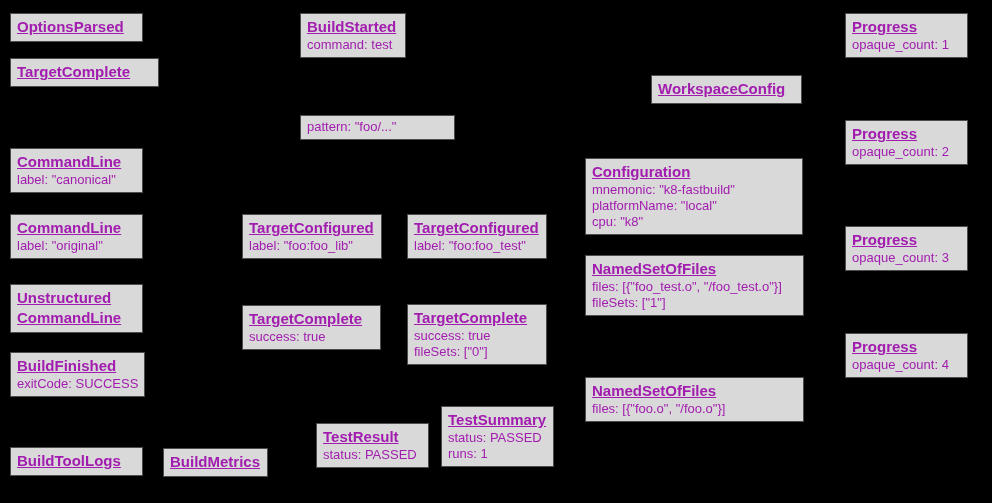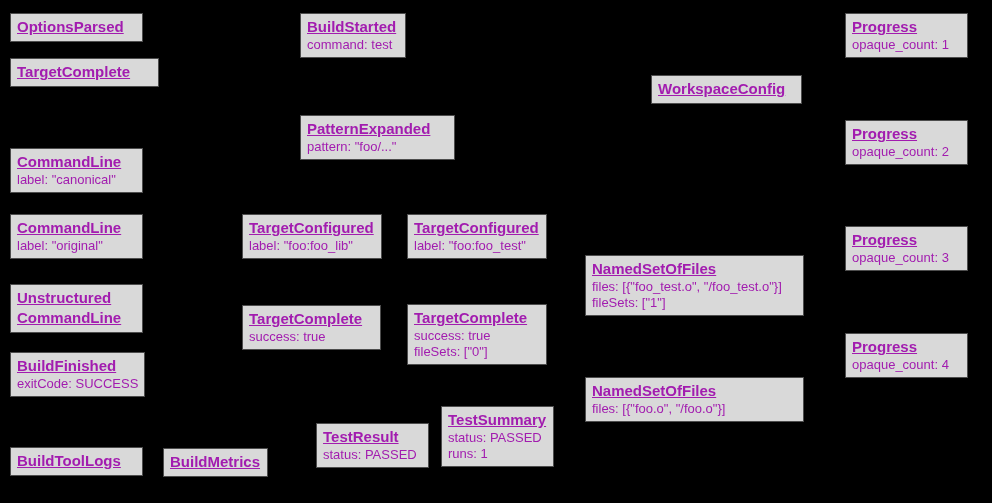--- a/index.html
+++ b/index.html
@@ -73,21 +73,20 @@
   <div class="node" style="left:163px;top:448px;min-width:105px">
     <div class="title"><span>BuildMetrics</span></div>
   </div>
 
   <div class="node" style="left:300px;top:13px;min-width:106px">
     <div class="title"><span>BuildStarted</span></div>
     <div class="prop">command: test</div>
   </div>
 
   <div class="node" style="left:300px;top:115px;min-width:155px">
-    <div class="title"><span>PatternExpanded</span></div>
     <div class="prop">pattern: "foo/..."</div>
   </div>
 
   <div class="node" style="left:242px;top:214px;min-width:140px">
     <div class="title"><span>TargetConfigured</span></div>
     <div class="prop">label: "foo:foo_lib"</div>
   </div>
 
   <div class="node" style="left:407px;top:214px;min-width:140px">
     <div class="title"><span>TargetConfigured</span></div>
@@ -113,20 +112,26 @@
   <div class="node" style="left:441px;top:406px;min-width:113px">
     <div class="title"><span>TestSummary</span></div>
     <div class="prop">status: PASSED</div>
     <div class="prop">runs: 1</div>
   </div>
 
   <div class="node" style="left:651px;top:75px;min-width:151px">
     <div class="title"><span>WorkspaceConfig</span></div>
   </div>
 
+  <div class="node" style="left:585px;top:158px;min-width:218px">
+    <div class="title"><span>Configuration</span></div>
+    <div class="prop">mnemonic: "k8-fastbuild"</div>
+    <div class="prop">platformName: "local"</div>
+    <div class="prop">cpu: "k8"</div>
+  </div>
 
   <div class="node" style="left:585px;top:255px;min-width:219px">
     <div class="title"><span>NamedSetOfFiles</span></div>
     <div class="prop">files: [{"foo_test.o", "/foo_test.o"}]</div>
     <div class="prop">fileSets: ["1"]</div>
   </div>
 
   <div class="node" style="left:585px;top:377px;min-width:219px">
     <div class="title"><span>NamedSetOfFiles</span></div>
     <div class="prop">files: [{"foo.o", "/foo.o"}]</div>

